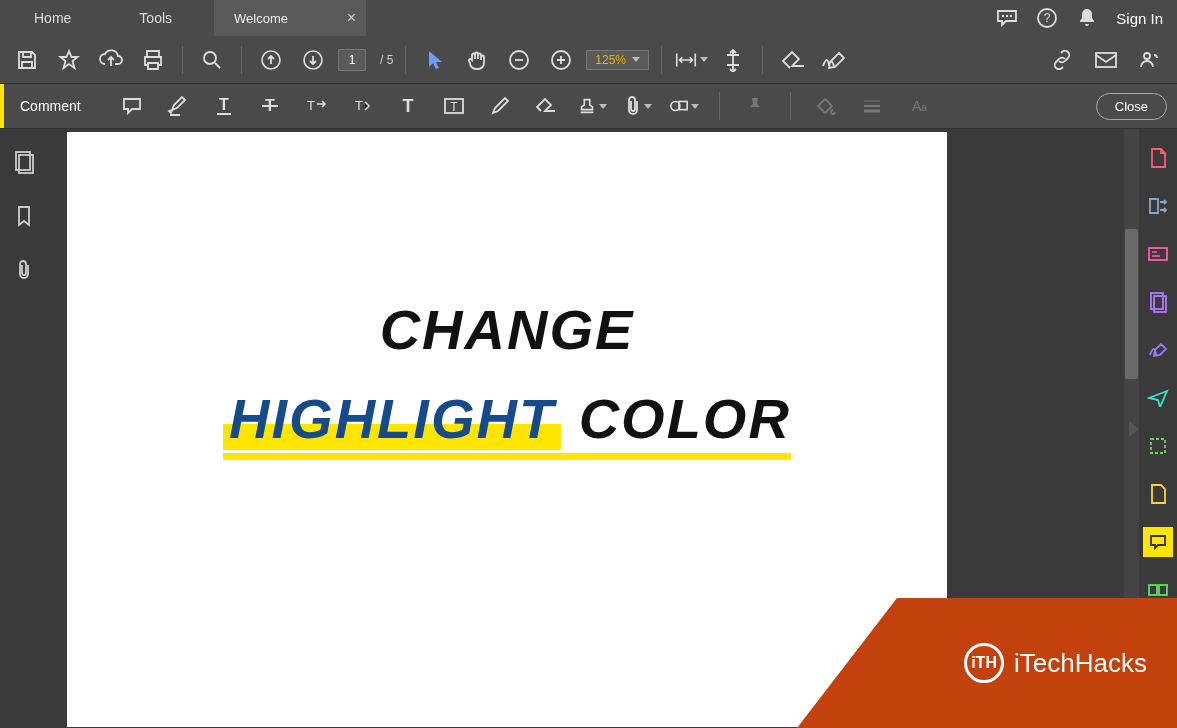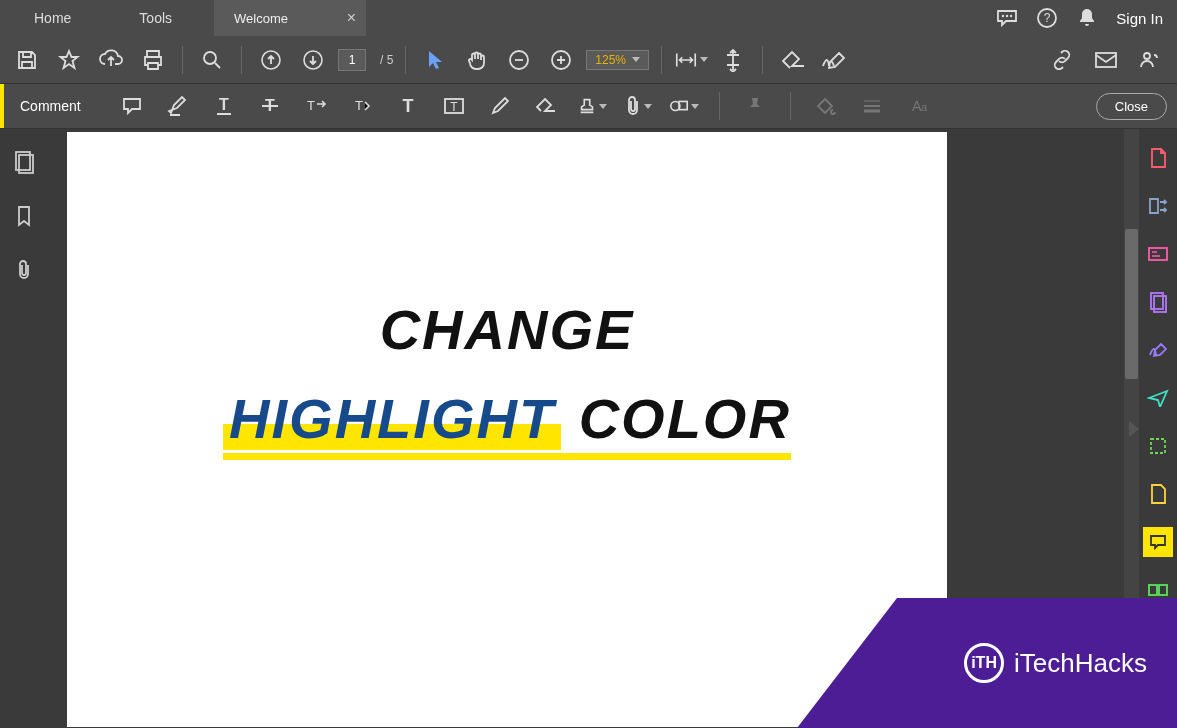--- a/index.html
+++ b/index.html
@@ -36,21 +36,21 @@
 .line2{font-size:56px;letter-spacing:2px;margin-top:24px}
 .hl-word{color:#174a8a;background:linear-gradient(180deg,transparent 58%,#ffe500 58%,#ffe500 100%);padding:0 6px}
 .color-word{color:#111;padding-bottom:4px}
 .underline{display:inline-block;border-bottom:7px solid #ffe500;padding-bottom:2px}
 .scrollbar{position:absolute;right:0;top:0;width:15px;height:100%;background:#444}
 .scroll-thumb{position:absolute;right:1px;top:100px;width:13px;height:150px;background:#6a6a6a;border-radius:2px}
 .right-rail{width:38px;background:#3a3a3a;display:flex;flex-direction:column;align-items:center;padding-top:14px;gap:18px}
 .rt-btn{width:30px;height:30px;display:flex;align-items:center;justify-content:center;cursor:pointer}
 .rt-btn.active{background:#ffe500}
 .expand-right{position:absolute;right:38px;top:50%;transform:translateY(-50%);width:0;height:0;border-top:8px solid transparent;border-bottom:8px solid transparent;border-left:10px solid #555;cursor:pointer}
-.brand-flap{position:absolute;right:0;bottom:0;width:380px;height:130px;background:#4c1d95;clip-path:polygon(100px 0,100% 0,100% 100%,0 100%);display:flex;align-items:center;justify-content:flex-end;padding-right:30px;gap:10px}
+.brand-flap{position:absolute;right:0;bottom:0;width:380px;height:130px;background:#c2410c;clip-path:polygon(100px 0,100% 0,100% 100%,0 100%);display:flex;align-items:center;justify-content:flex-end;padding-right:30px;gap:10px}
 .brand-logo{width:40px;height:40px;border:3px solid #fff;border-radius:50%;display:flex;align-items:center;justify-content:center;color:#fff;font-weight:bold;font-size:16px}
 .brand-text{color:#fff;font-size:26px;font-weight:400}
 svg{display:block}
 </style>
 </head>
 <body>
 
 <div class="titlebar">
   <div class="tab-main">Home</div>
   <div class="tab-main">Tools</div>

